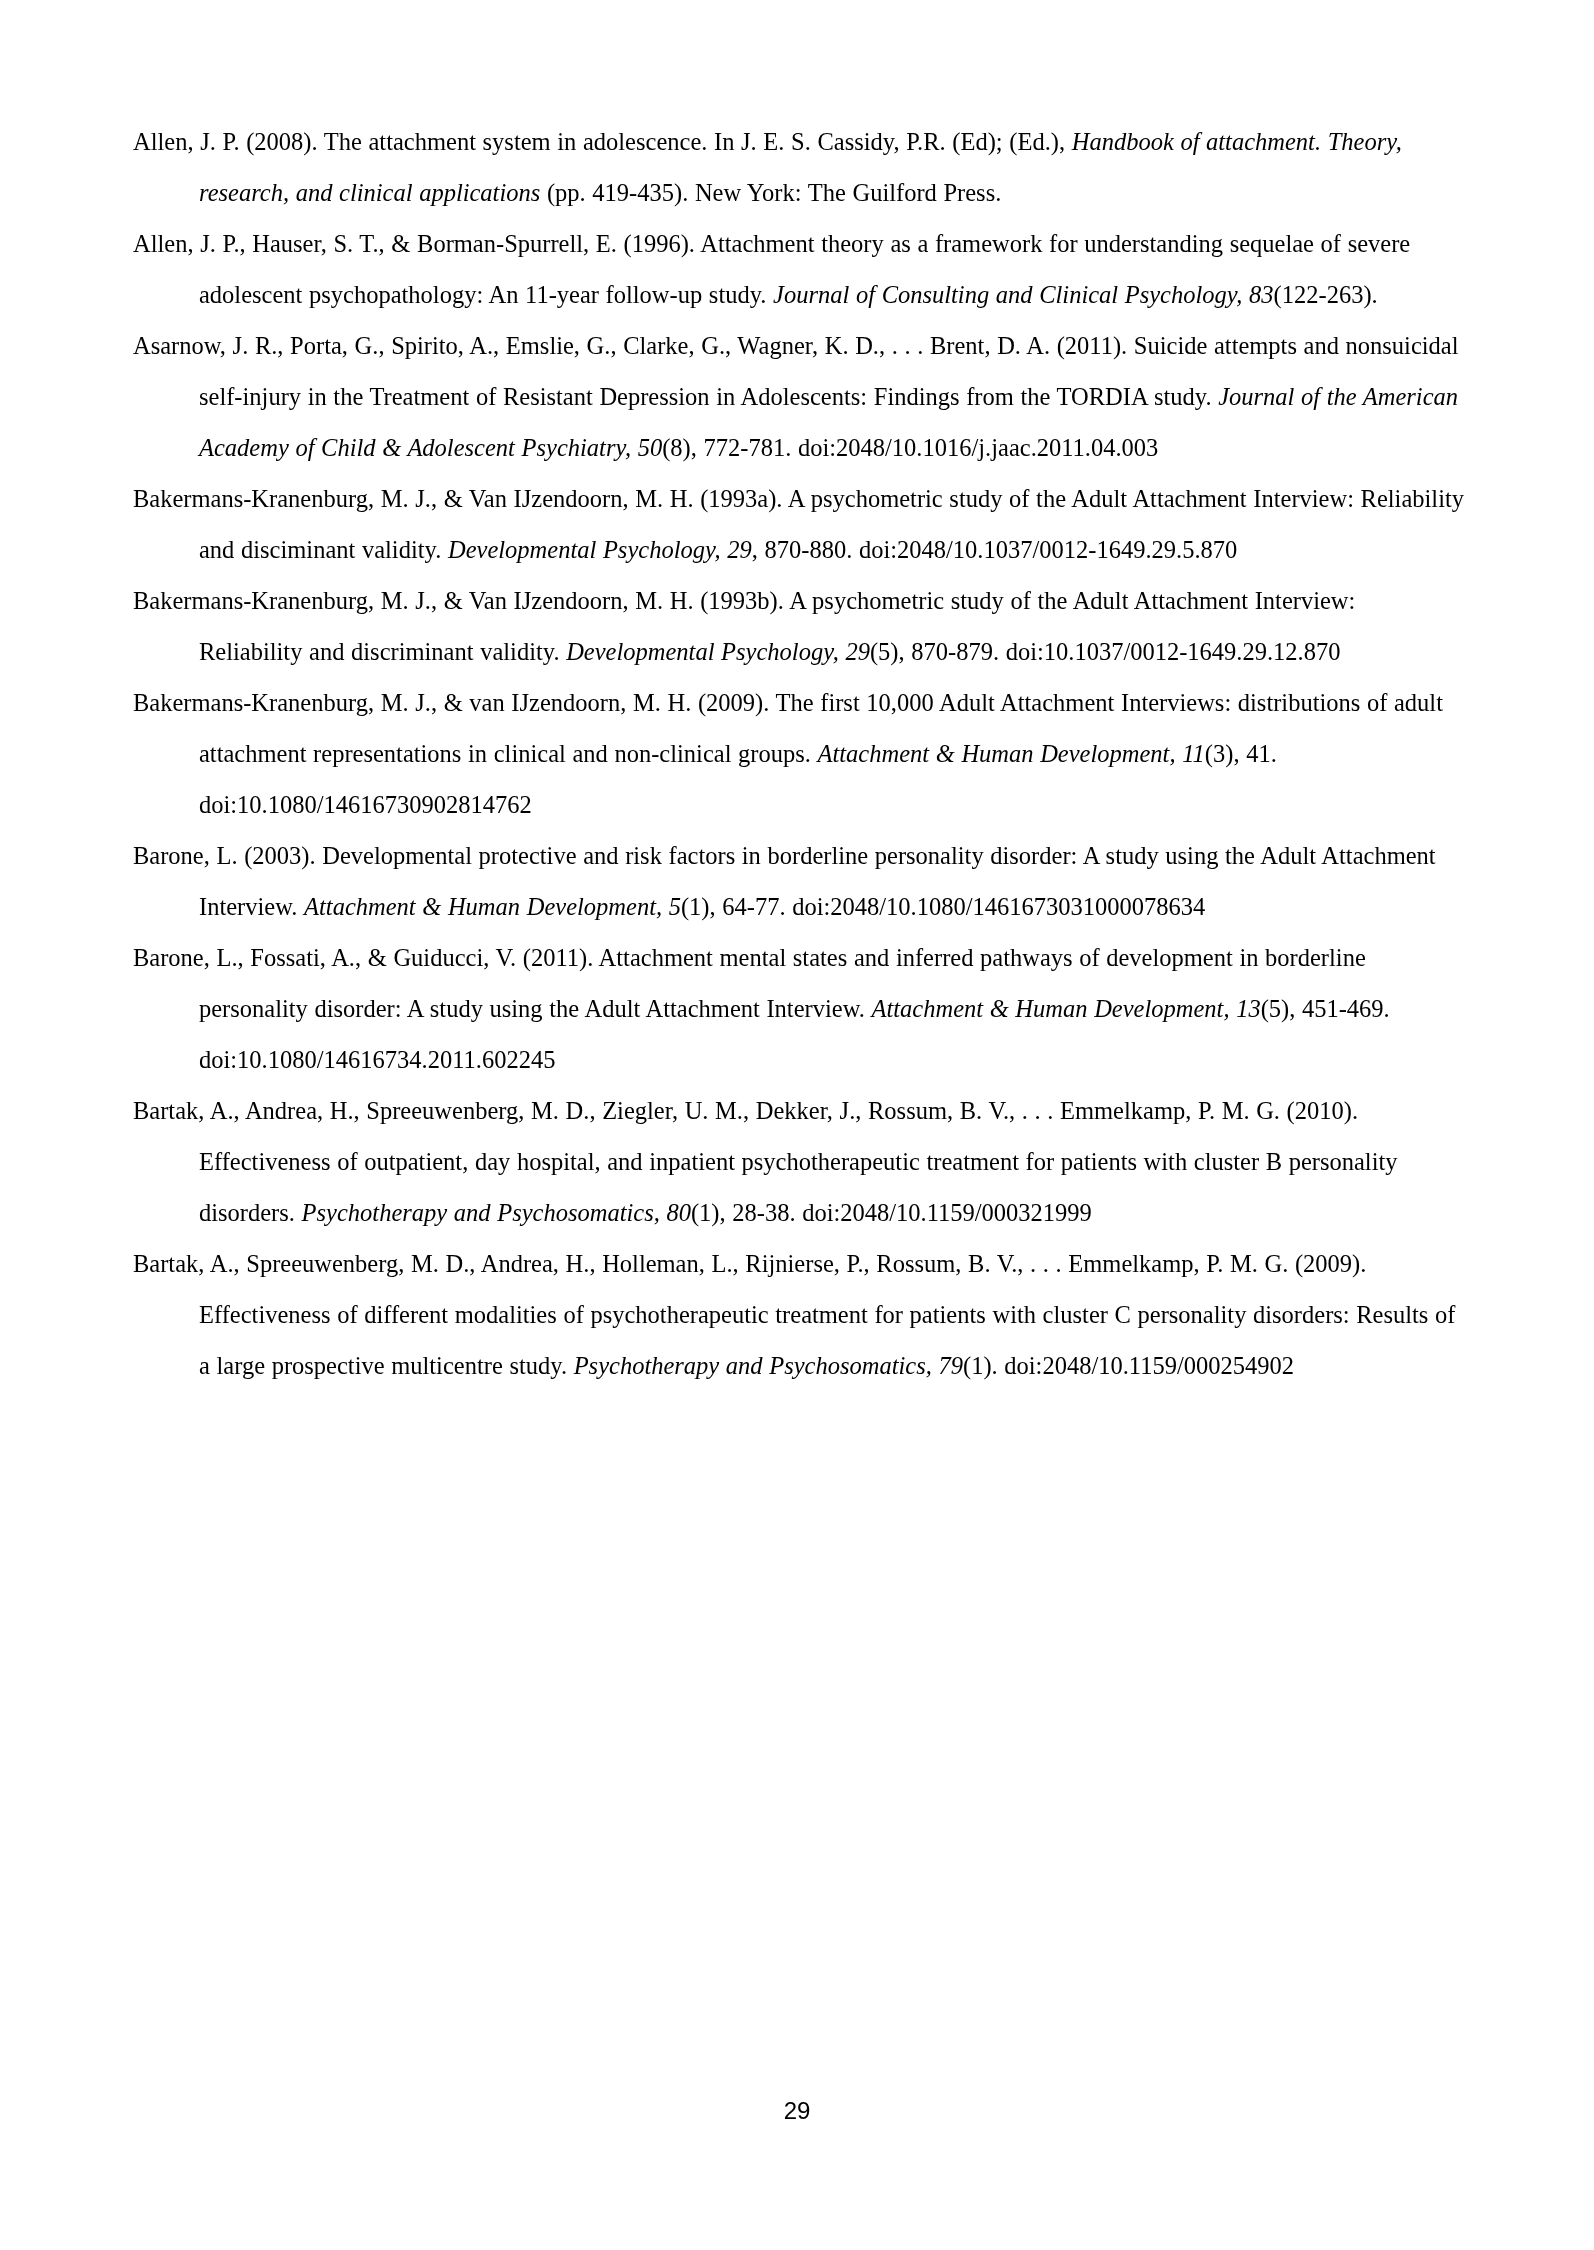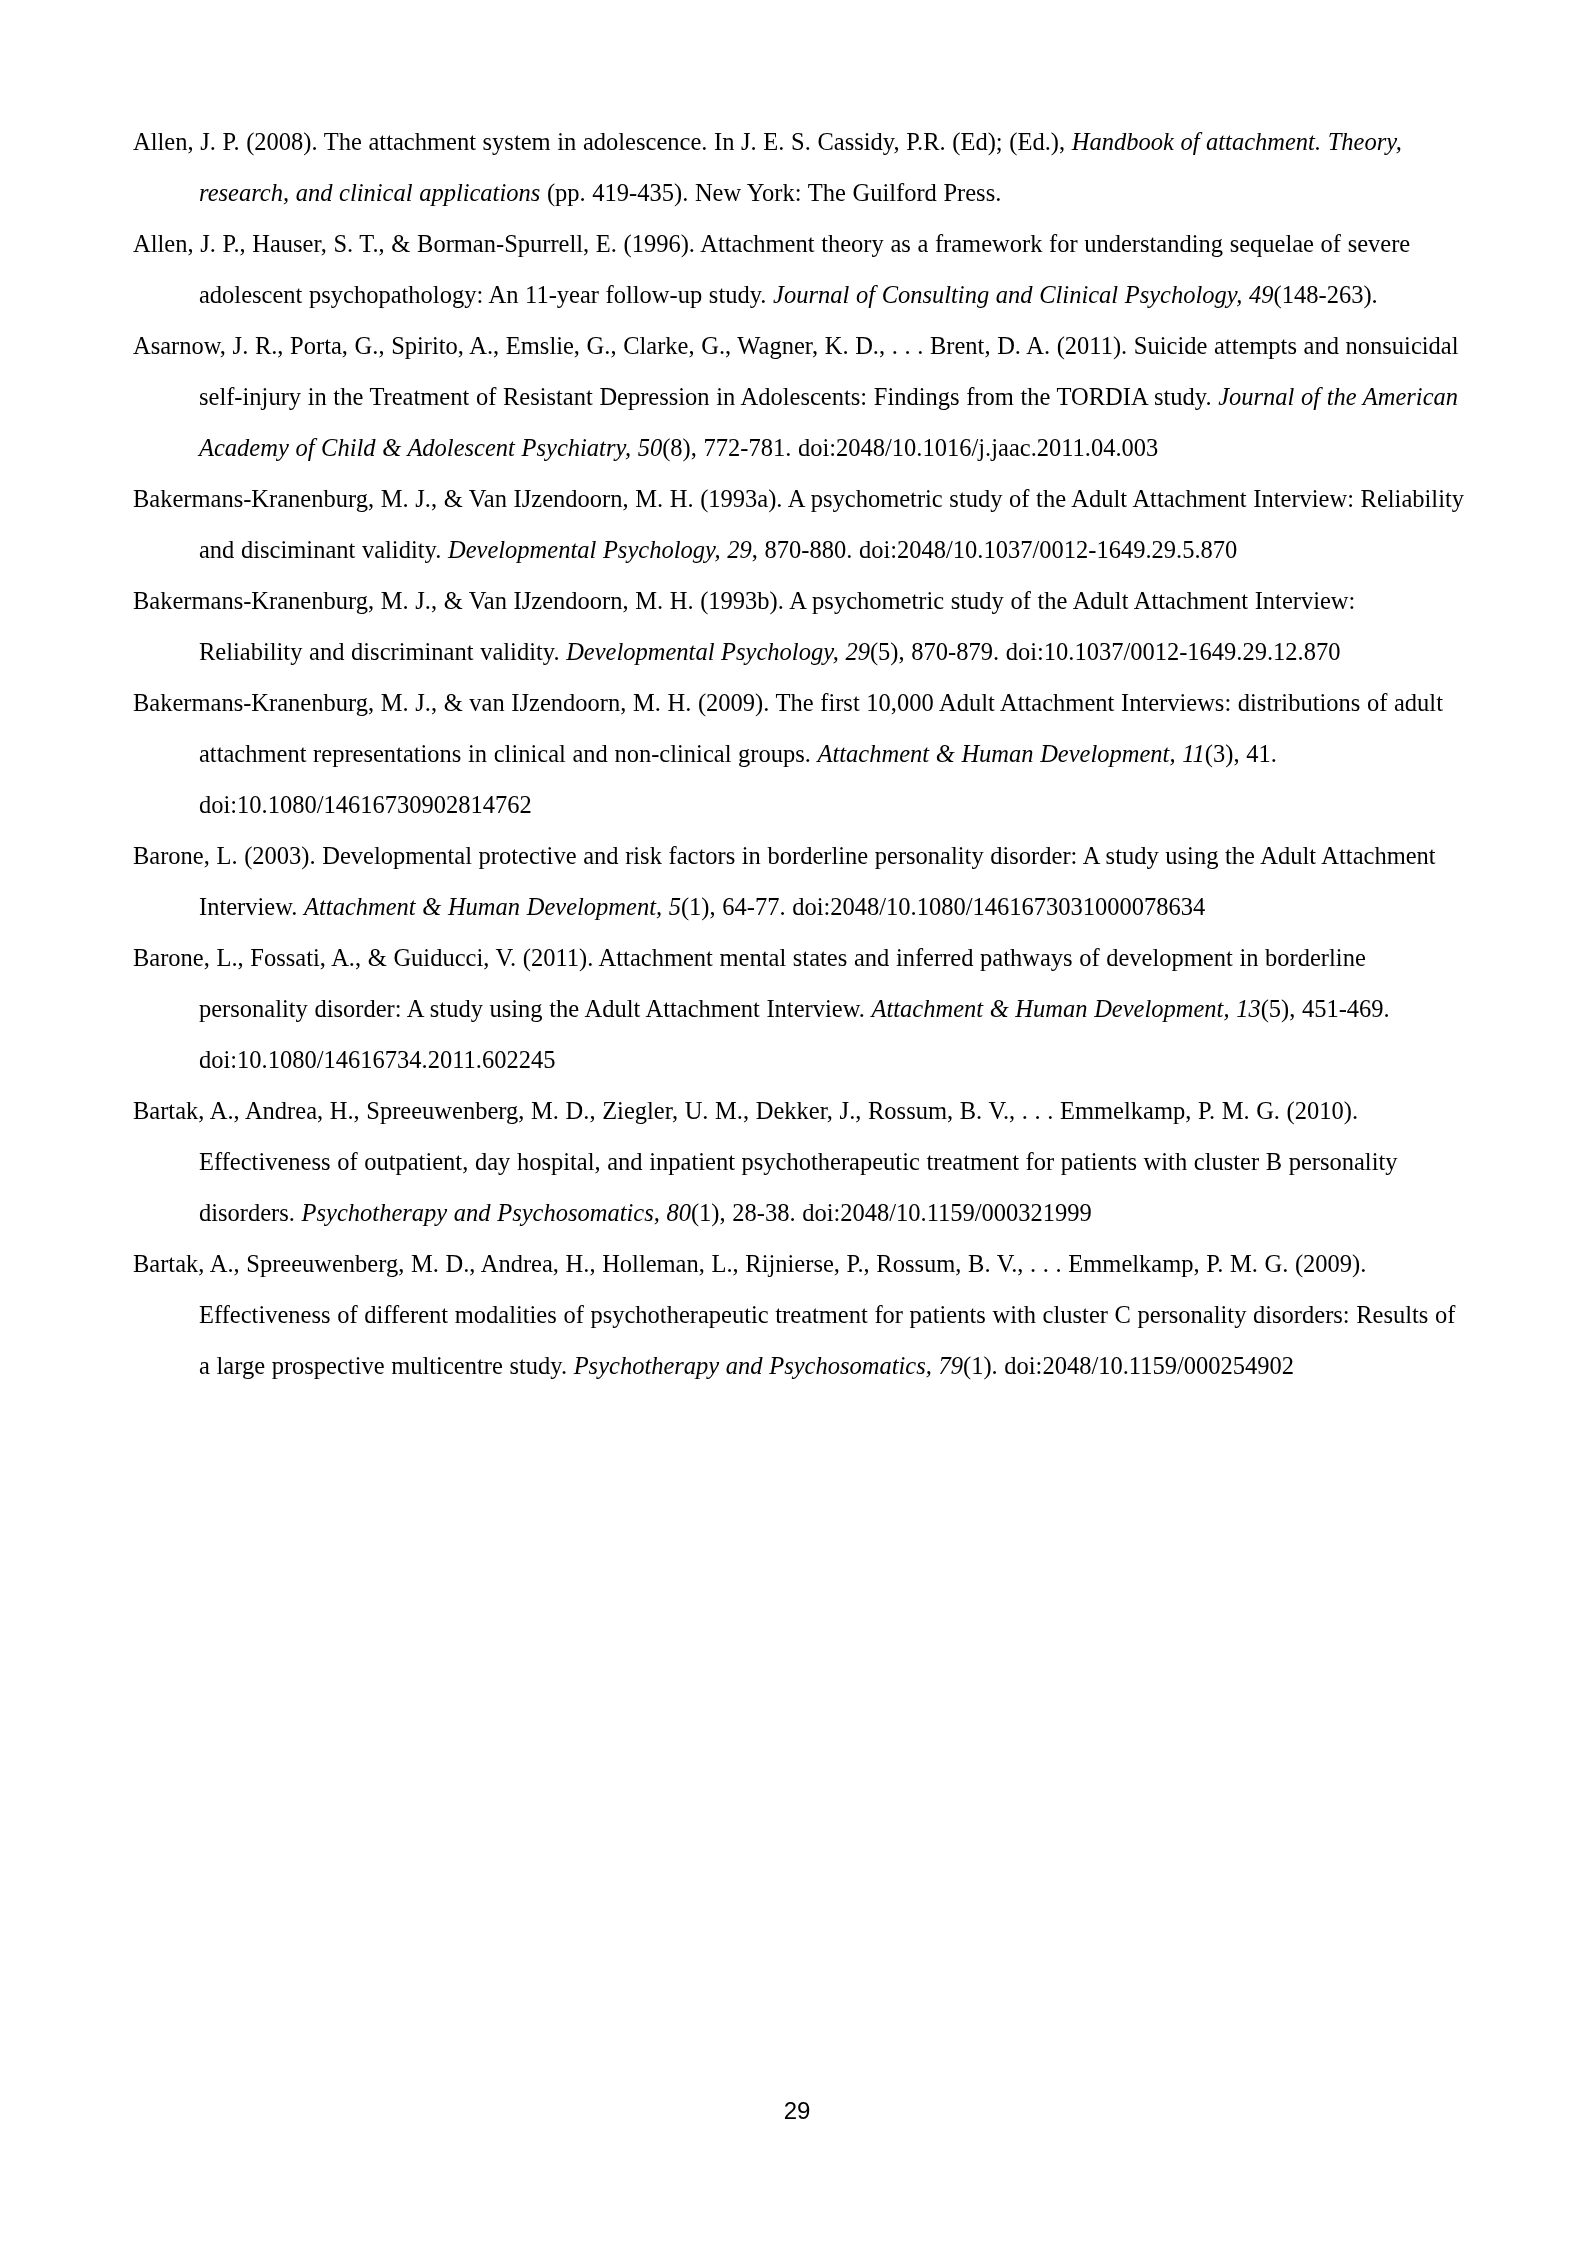--- a/index.html
+++ b/index.html
@@ -44,21 +44,21 @@
     font-size: 24px;
     line-height: 30px;
   }
 </style>
 </head>
 <body>
 
 <div class="page">
   <div class="refs">
       <p class="ref"><span>Allen, J. P. (2008). The attachment system in adolescence. In J. E. S. Cassidy, P.R. (Ed); (Ed.), </span><span class="it">Handbook of attachment. Theory, research, and clinical applications</span><span> (pp. 419-435). New York: The Guilford Press.</span></p>
-      <p class="ref"><span>Allen, J. P., Hauser, S. T., &amp; Borman-Spurrell, E. (1996). Attachment theory as a framework for understanding sequelae of severe adolescent psychopathology: An 11-year follow-up study. </span><span class="it">Journal of Consulting and Clinical Psychology, 49</span><span>(148-263).</span></p>
+      <p class="ref"><span>Allen, J. P., Hauser, S. T., &amp; Borman-Spurrell, E. (1996). Attachment theory as a framework for understanding sequelae of severe adolescent psychopathology: An 11-year follow-up study. </span><span class="it">Journal of Consulting and Clinical Psychology, 83</span><span>(122-263).</span></p>
       <p class="ref"><span>Asarnow, J. R., Porta, G., Spirito, A., Emslie, G., Clarke, G., Wagner, K. D., . . . Brent, D. A. (2011). Suicide attempts and nonsuicidal self-injury in the Treatment of Resistant Depression in Adolescents: Findings from the TORDIA study. </span><span class="it">Journal of the American Academy of Child &amp; Adolescent Psychiatry, 50</span><span>(8), 772-781. doi:2048/10.1016/j.jaac.2011.04.003</span></p>
       <p class="ref"><span>Bakermans-Kranenburg, M. J., &amp; Van IJzendoorn, M. H. (1993a). A psychometric study of the Adult Attachment Interview: Reliability and disciminant validity. </span><span class="it">Developmental Psychology, 29</span><span>, 870-880. doi:2048/10.1037/0012-1649.29.5.870</span></p>
       <p class="ref"><span>Bakermans-Kranenburg, M. J., &amp; Van IJzendoorn, M. H. (1993b). A psychometric study of the Adult Attachment Interview: Reliability and discriminant validity. </span><span class="it">Developmental Psychology, 29</span><span>(5), 870-879. doi:10.1037/0012-1649.29.12.870</span></p>
       <p class="ref"><span>Bakermans-Kranenburg, M. J., &amp; van IJzendoorn, M. H. (2009). The first 10,000 Adult Attachment Interviews: distributions of adult attachment representations in clinical and non-clinical groups. </span><span class="it">Attachment &amp; Human Development, 11</span><span>(3), 41. doi:10.1080/14616730902814762</span></p>
       <p class="ref"><span>Barone, L. (2003). Developmental protective and risk factors in borderline personality disorder: A study using the Adult Attachment Interview. </span><span class="it">Attachment &amp; Human Development, 5</span><span>(1), 64-77. doi:2048/10.1080/1461673031000078634</span></p>
       <p class="ref"><span>Barone, L., Fossati, A., &amp; Guiducci, V. (2011). Attachment mental states and inferred pathways of development in borderline personality disorder: A study using the Adult Attachment Interview. </span><span class="it">Attachment &amp; Human Development, 13</span><span>(5), 451-469. doi:10.1080/14616734.2011.602245</span></p>
       <p class="ref"><span>Bartak, A., Andrea, H., Spreeuwenberg, M. D., Ziegler, U. M., Dekker, J., Rossum, B. V., . . . Emmelkamp, P. M. G. (2010). Effectiveness of outpatient, day hospital, and inpatient psychotherapeutic treatment for patients with cluster B personality disorders. </span><span class="it">Psychotherapy and Psychosomatics, 80</span><span>(1), 28-38. doi:2048/10.1159/000321999</span></p>
       <p class="ref"><span>Bartak, A., Spreeuwenberg, M. D., Andrea, H., Holleman, L., Rijnierse, P., Rossum, B. V., . . . Emmelkamp, P. M. G. (2009). Effectiveness of different modalities of psychotherapeutic treatment for patients with cluster C personality disorders: Results of a large prospective multicentre study. </span><span class="it">Psychotherapy and Psychosomatics, 79</span><span>(1). doi:2048/10.1159/000254902</span></p>
     </div>
   <div class="page-number">29</div>

